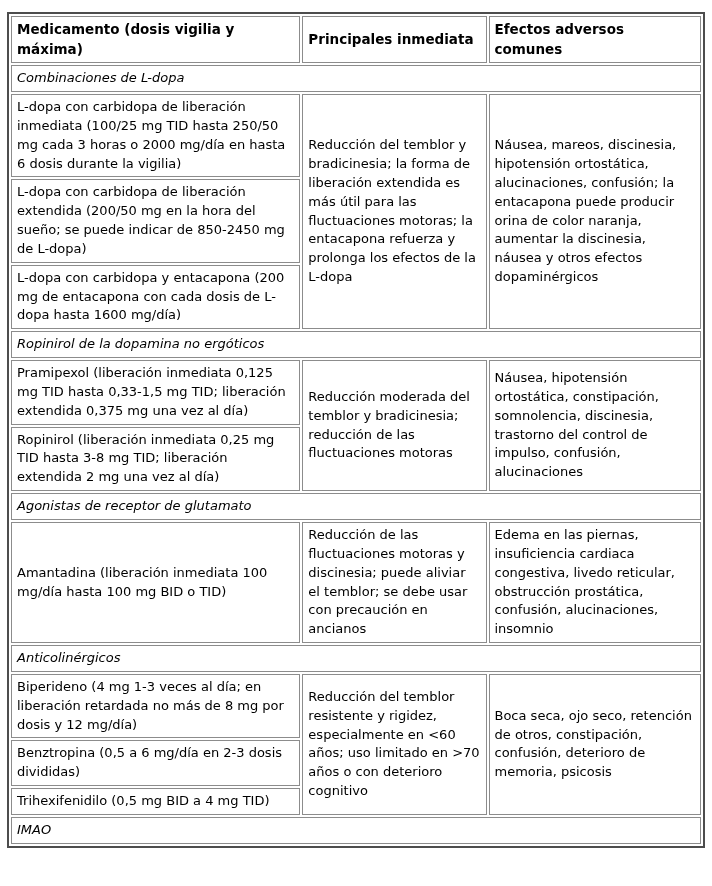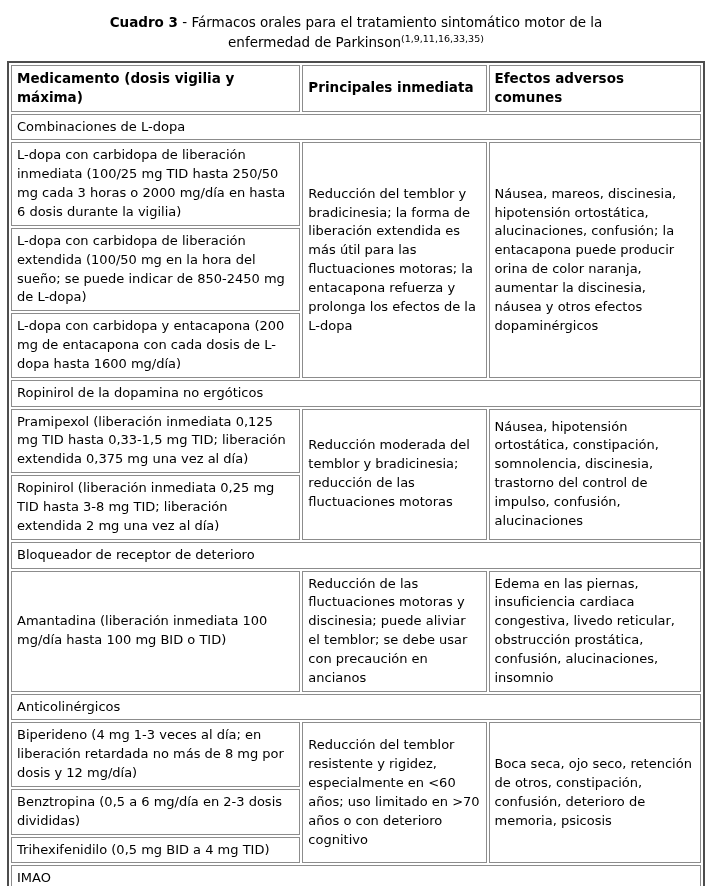--- a/index.html
+++ b/index.html
@@ -49,30 +49,28 @@
     text-align: left;
     line-height: 1.45;
     word-wrap: break-word;
   }
   table.cuadro th {
     font-weight: bold;
     font-size: 13.5px;
   }
   td.section-cell {
     padding: 2px 5px;
+    font-style: italic;
   }
 </style>
 </head>
 <body>
 
 <div class="page">
 
-  <div class="table-title">
-    <span class="title-prefix">Cuadro 3</span><span> - Fármacos orales para el tratamiento sintomático motor de la enfermedad de Parkinson</span><sup>(1,9,11,16,33,35)</sup>
-  </div>
 
   <table class="cuadro">
     <colgroup>
         <col class="c1">
         <col class="c2">
         <col class="c3">
       </colgroup>
     <thead>
       <tr>
         <th>Medicamento (dosis vigilia y máxima)</th>
@@ -84,40 +82,40 @@
 
       <tr>
         <td class="section-cell" colspan="3">Combinaciones de L-dopa</td>
       </tr>
       <tr>
         <td>L-dopa con carbidopa de liberación inmediata (100/25 mg TID hasta 250/50 mg cada 3 horas o 2000 mg/día en hasta 6 dosis durante la vigilia)</td>
         <td rowspan="3">Reducción del temblor y bradicinesia; la forma de liberación extendida es más útil para las fluctuaciones motoras; la entacapona refuerza y prolonga los efectos de la L-dopa</td>
         <td rowspan="3">Náusea, mareos, discinesia, hipotensión ortostática, alucinaciones, confusión; la entacapona puede producir orina de color naranja, aumentar la discinesia, náusea y otros efectos dopaminérgicos</td>
       </tr>
       <tr>
-        <td>L-dopa con carbidopa de liberación extendida (100/50 mg en la hora del sueño; se puede indicar de 850-2450 mg de L-dopa)</td>
+        <td>L-dopa con carbidopa de liberación extendida (200/50 mg en la hora del sueño; se puede indicar de 850-2450 mg de L-dopa)</td>
       </tr>
       <tr>
         <td>L-dopa con carbidopa y entacapona (200 mg de entacapona con cada dosis de L-dopa hasta 1600 mg/día)</td>
       </tr>
 
       <tr>
         <td class="section-cell" colspan="3">Ropinirol de la dopamina no ergóticos</td>
       </tr>
       <tr>
         <td>Pramipexol (liberación inmediata 0,125 mg TID hasta 0,33-1,5 mg TID; liberación extendida 0,375 mg una vez al día)</td>
         <td rowspan="2">Reducción moderada del temblor y bradicinesia; reducción de las fluctuaciones motoras</td>
         <td rowspan="2">Náusea, hipotensión ortostática, constipación, somnolencia, discinesia, trastorno del control de impulso, confusión, alucinaciones</td>
       </tr>
       <tr>
         <td>Ropinirol (liberación inmediata 0,25 mg TID hasta 3-8 mg TID; liberación extendida 2 mg una vez al día)</td>
       </tr>
 
       <tr>
-        <td class="section-cell" colspan="3">Bloqueador de receptor de deterioro</td>
+        <td class="section-cell" colspan="3">Agonistas de receptor de glutamato</td>
       </tr>
       <tr>
         <td>Amantadina (liberación inmediata 100 mg/día hasta 100 mg BID o TID)</td>
         <td>Reducción de las fluctuaciones motoras y discinesia; puede aliviar el temblor; se debe usar con precaución en ancianos</td>
         <td>Edema en las piernas, insuficiencia cardiaca congestiva, livedo reticular, obstrucción prostática, confusión, alucinaciones, insomnio</td>
       </tr>
 
       <tr>
         <td class="section-cell" colspan="3">Anticolinérgicos</td>
       </tr>

